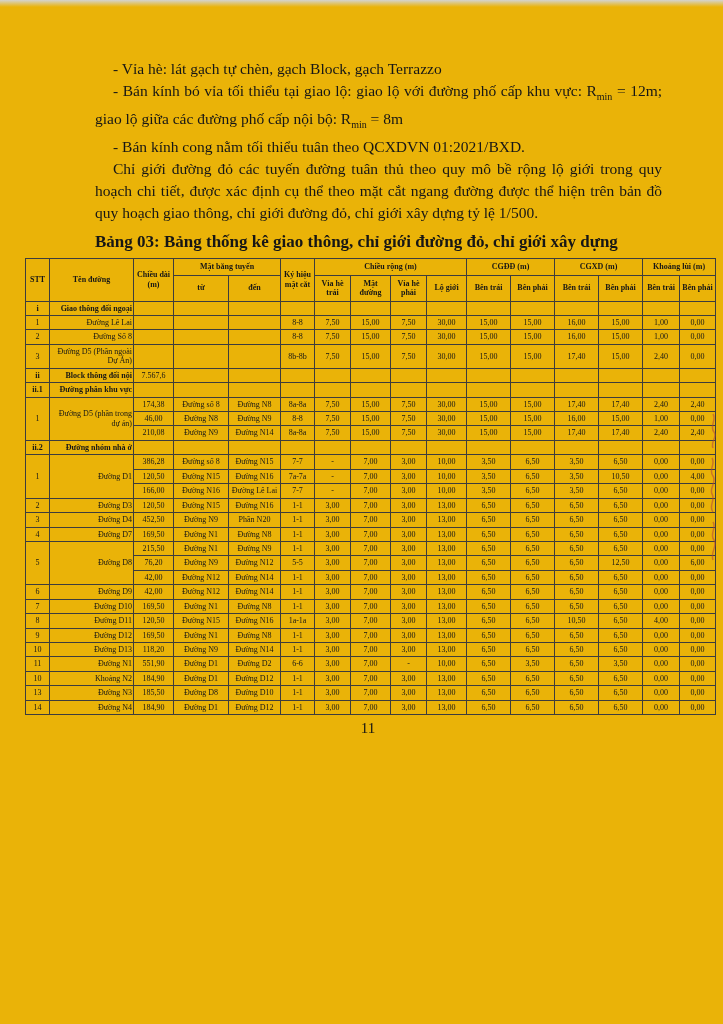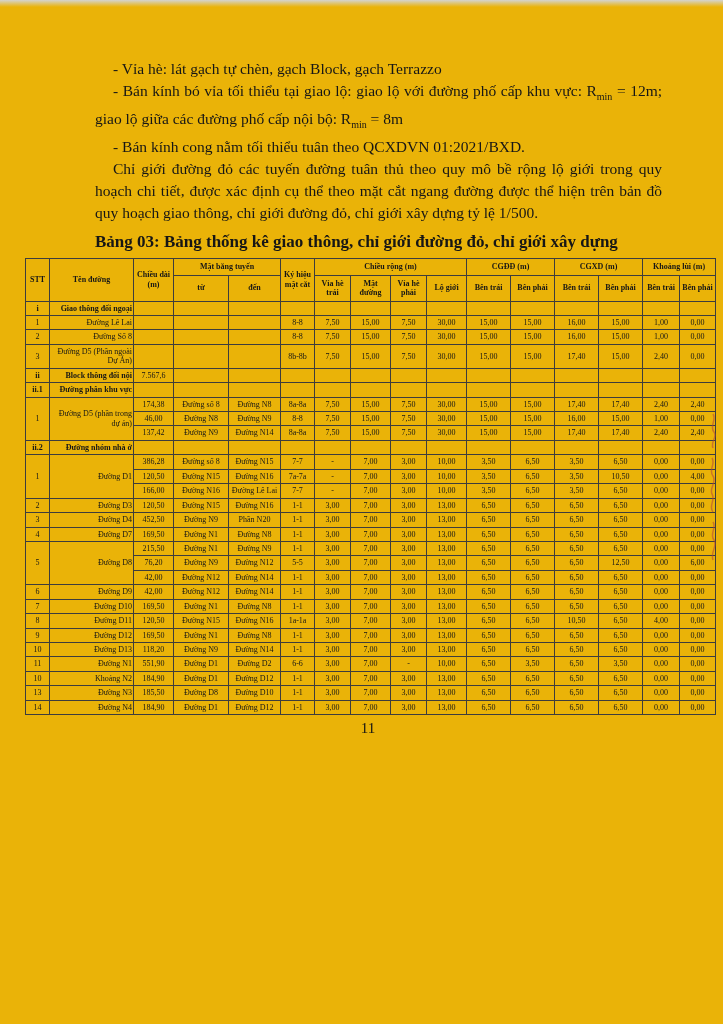--- a/index.html
+++ b/index.html
@@ -241,21 +241,21 @@
             <td>7,50</td>
             <td>30,00</td>
             <td>15,00</td>
             <td>15,00</td>
             <td>16,00</td>
             <td>15,00</td>
             <td>1,00</td>
             <td>0,00</td>
           </tr>
           <tr>
-            <td>137,42</td>
+            <td>210,08</td>
             <td>Đường N9</td>
             <td>Đường N14</td>
             <td>8a-8a</td>
             <td>7,50</td>
             <td>15,00</td>
             <td>7,50</td>
             <td>30,00</td>
             <td>15,00</td>
             <td>15,00</td>
             <td>17,40</td>

